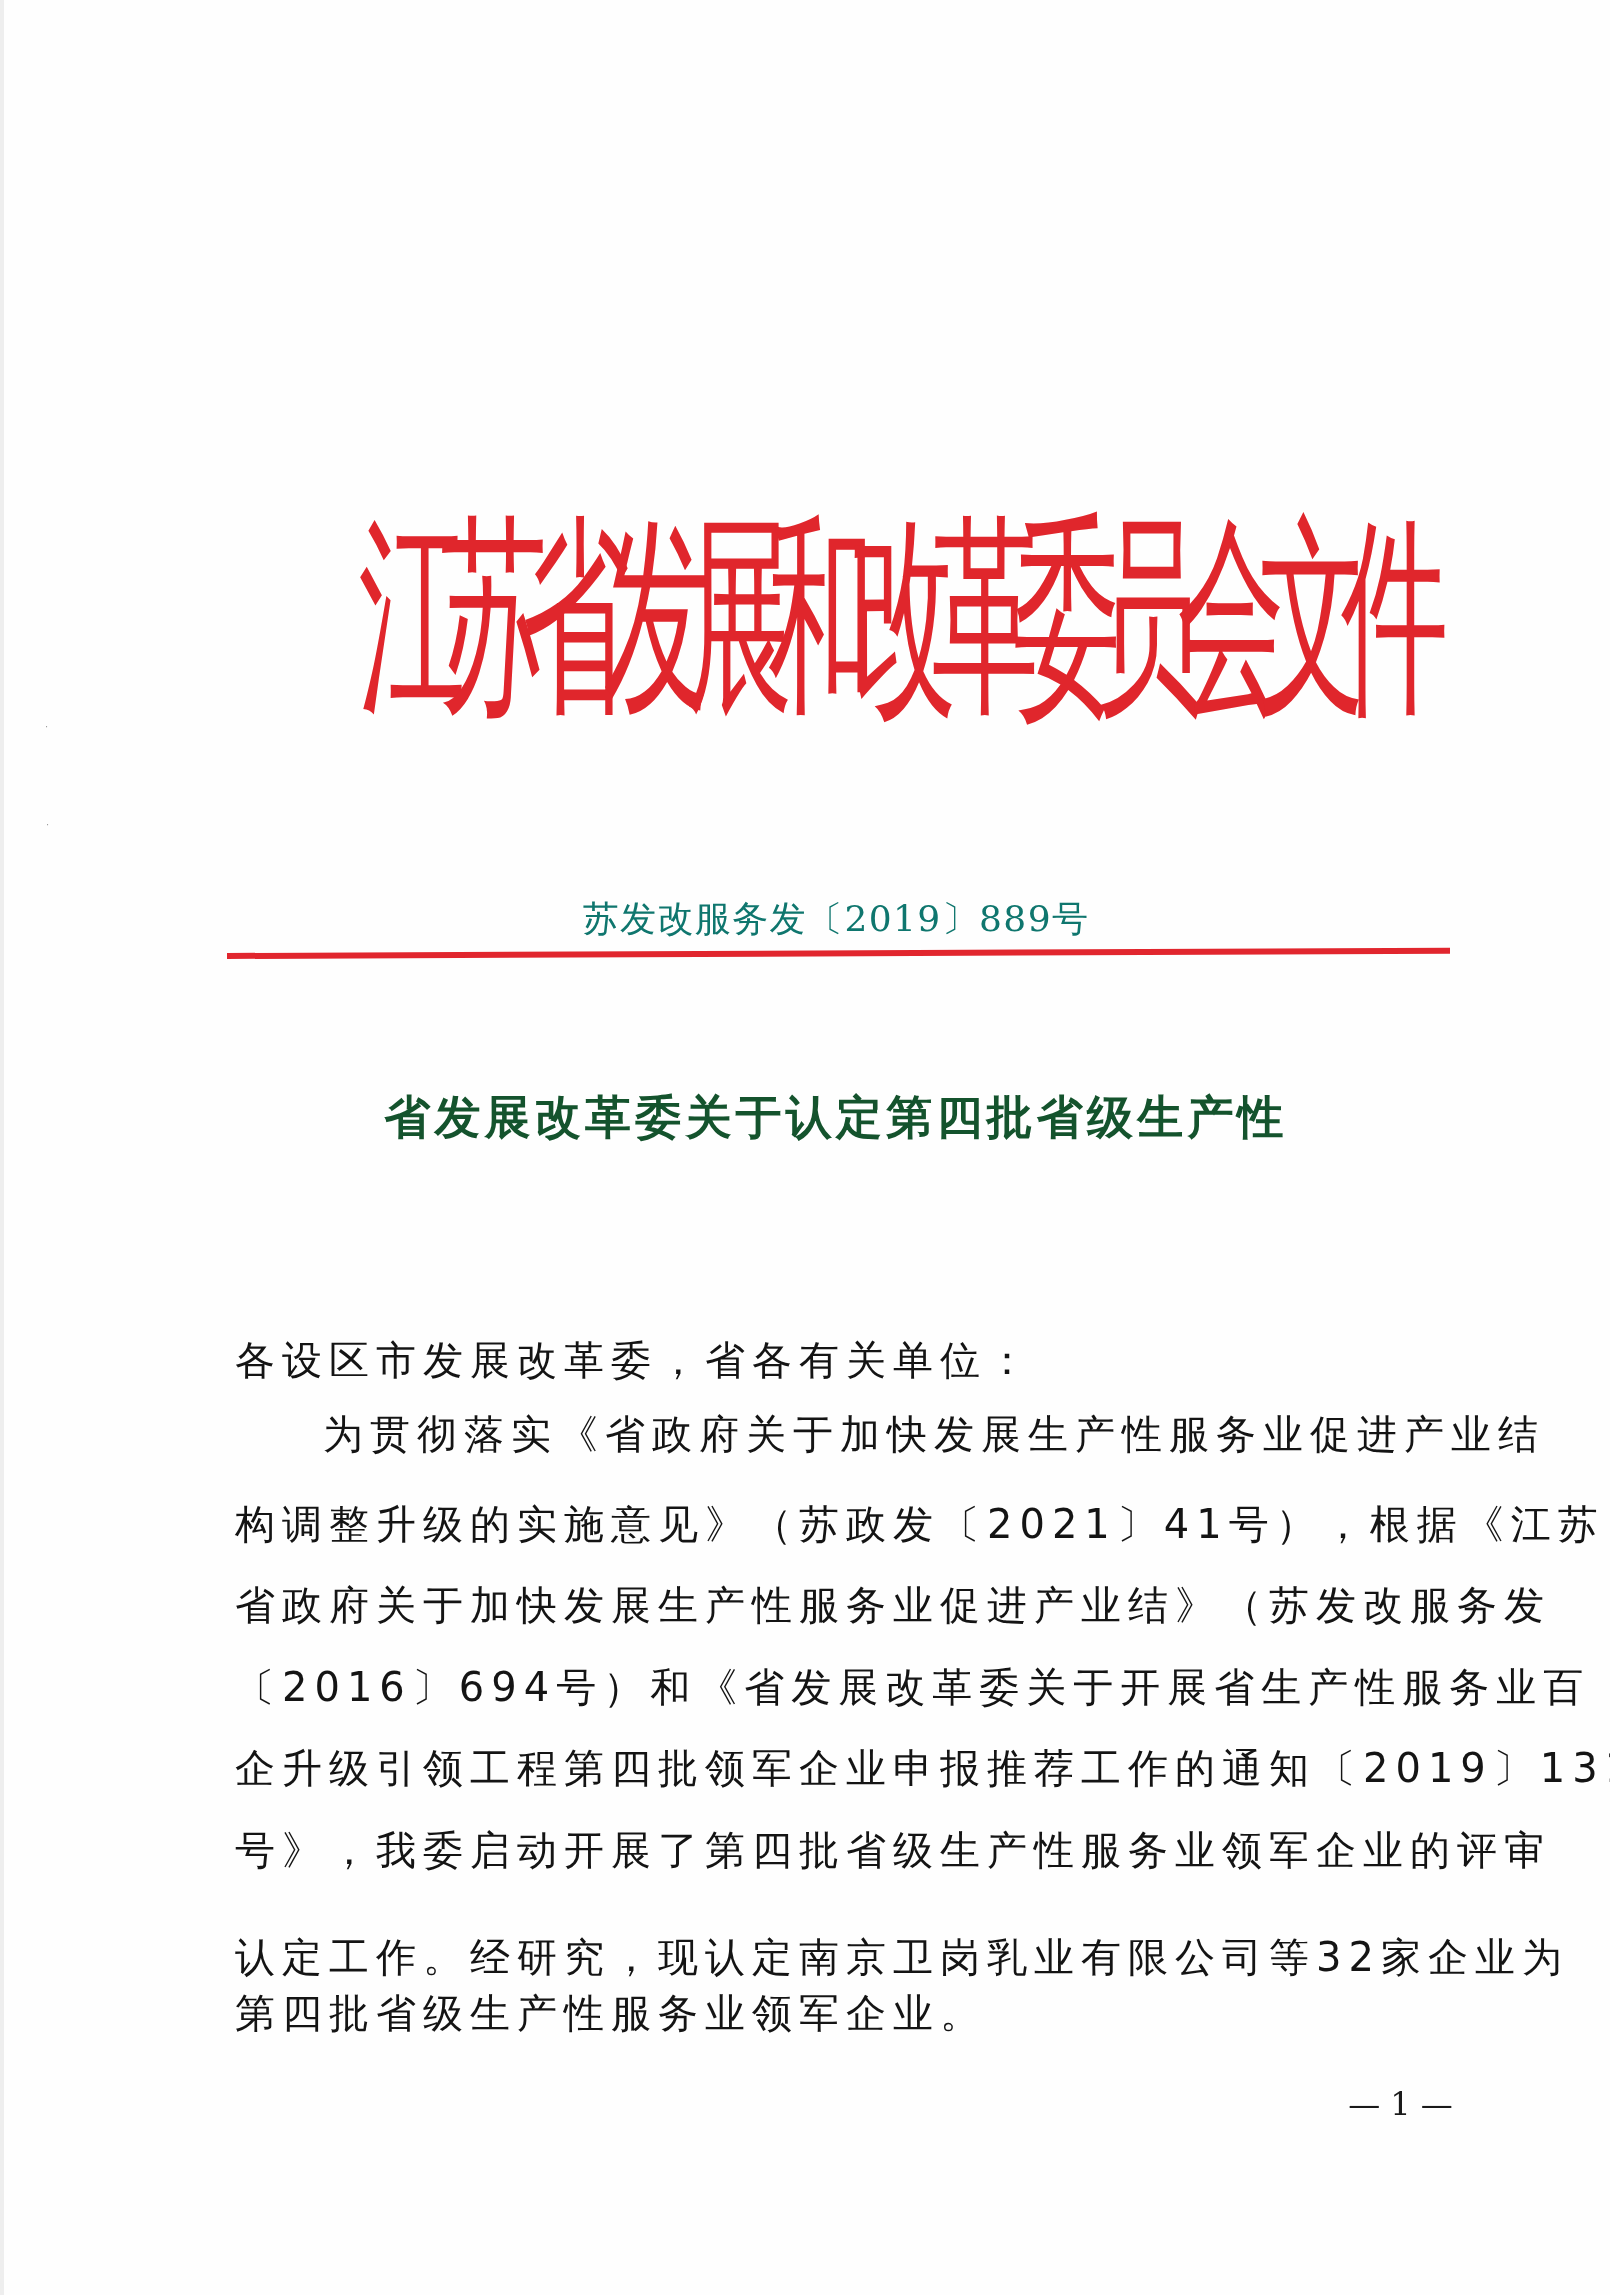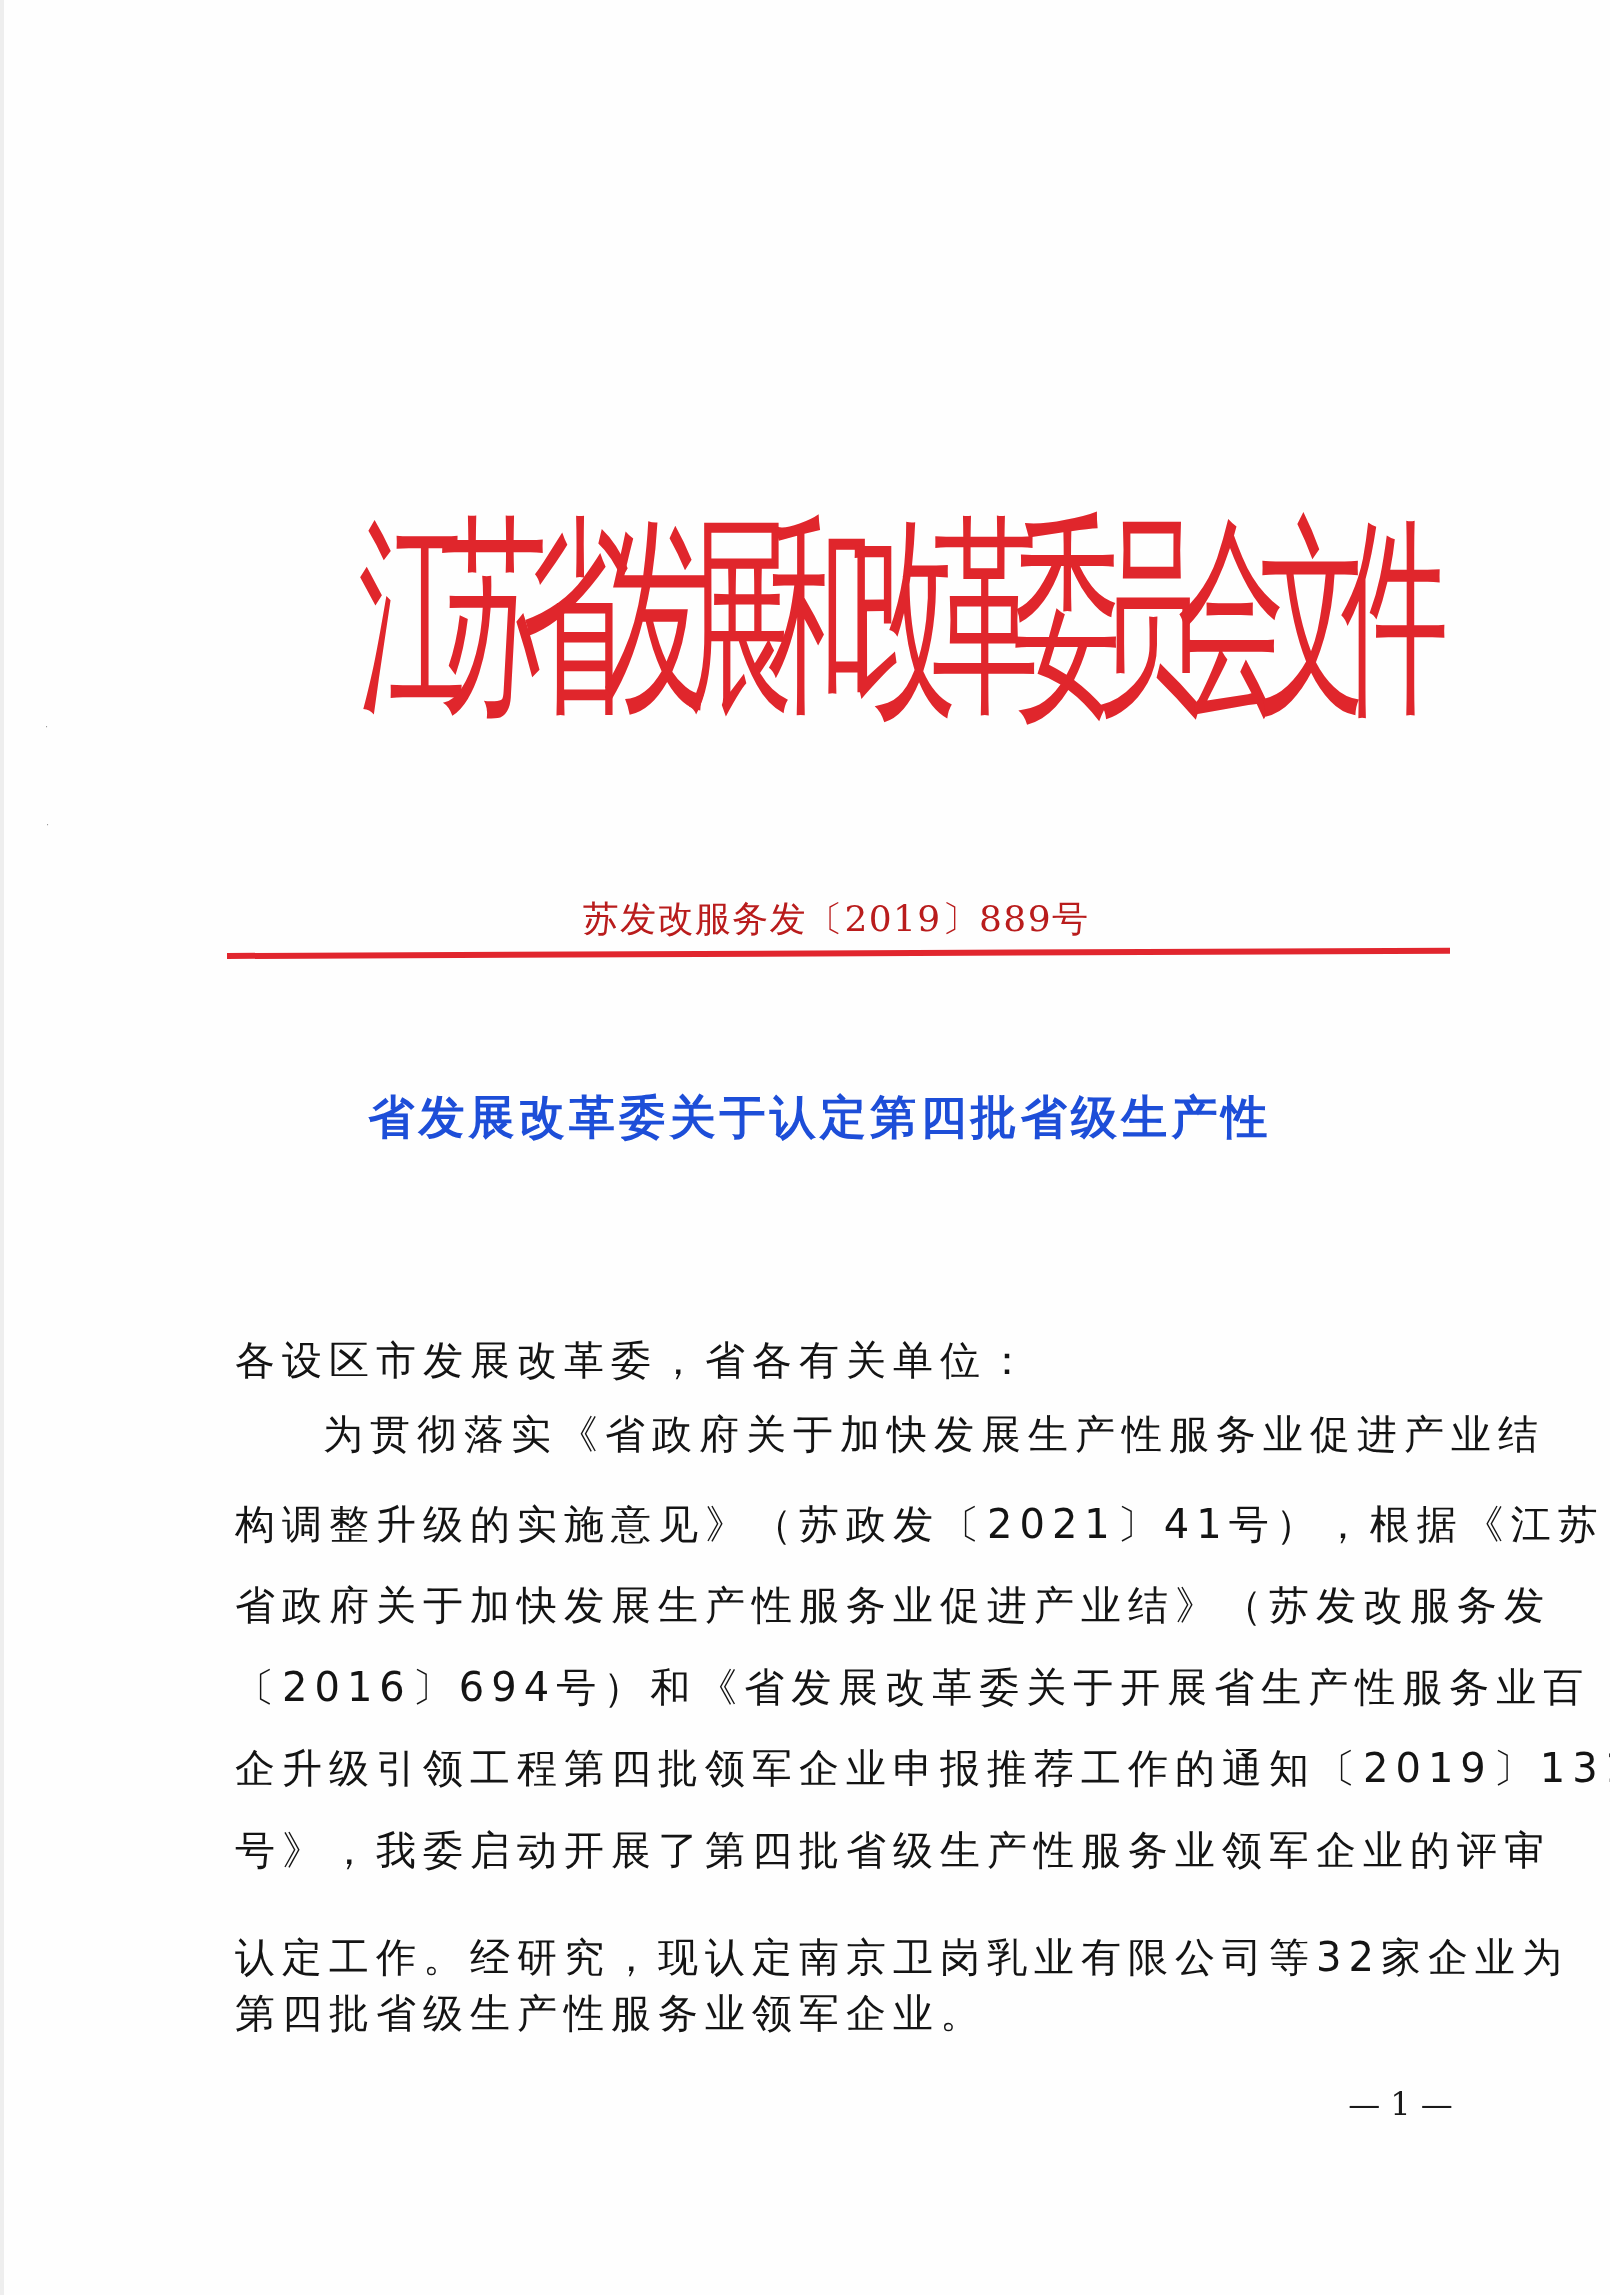--- a/index.html
+++ b/index.html
@@ -48,42 +48,42 @@
     .doc-number {
       position: absolute;
       left: 209px;
       top: 894px;
       width: 1254px;
       height: 49px;
       text-align: center;
       font-family: "DejaVu Serif", "Liberation Serif", serif;
       font-size: 36px;
       line-height: 49px;
-      color: #b91c1c;
+      color: #0f766e;
       letter-spacing: 1.4px;
     }
     .red-rule {
       position: absolute;
       left: 227px;
       top: 953px;
       width: 1223px;
       height: 5.6px;
       background: #e1262e;
       transform: rotate(-0.25deg);
       transform-origin: left center;
     }
     .notice-title {
       position: absolute;
-      left: 193px;
+      left: 209px;
       width: 1254px;
       text-align: center;
       font-family: "DejaVu Sans", "Liberation Sans", sans-serif;
       font-weight: bold;
       font-size: 46px;
-      color: #1d4ed8;
+      color: #14532d;
       letter-spacing: 4.2px;
       white-space: nowrap;
     }
     .notice-title.l1 { top: 1087px; }
     .notice-title.l2 { top: 1170px; }
     .body-line {
       position: absolute;
       left: 235px;
       width: 1226px;
       font-family: "DejaVu Sans", "Liberation Sans", sans-serif;

